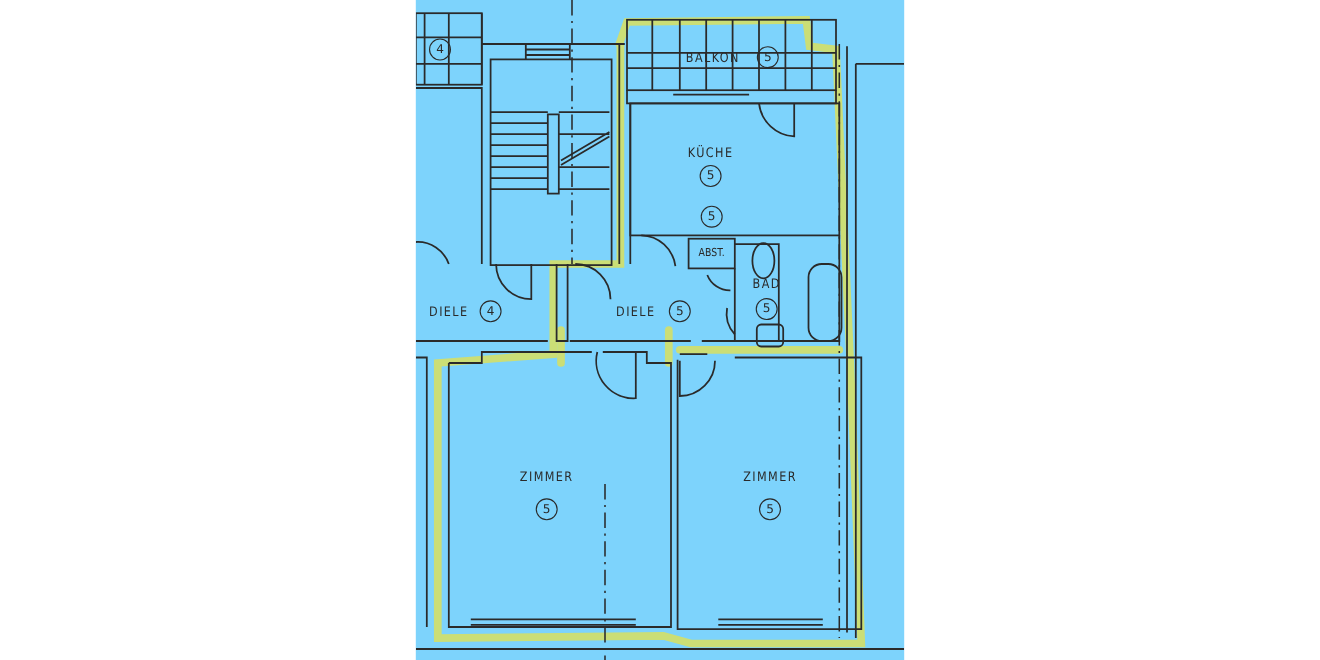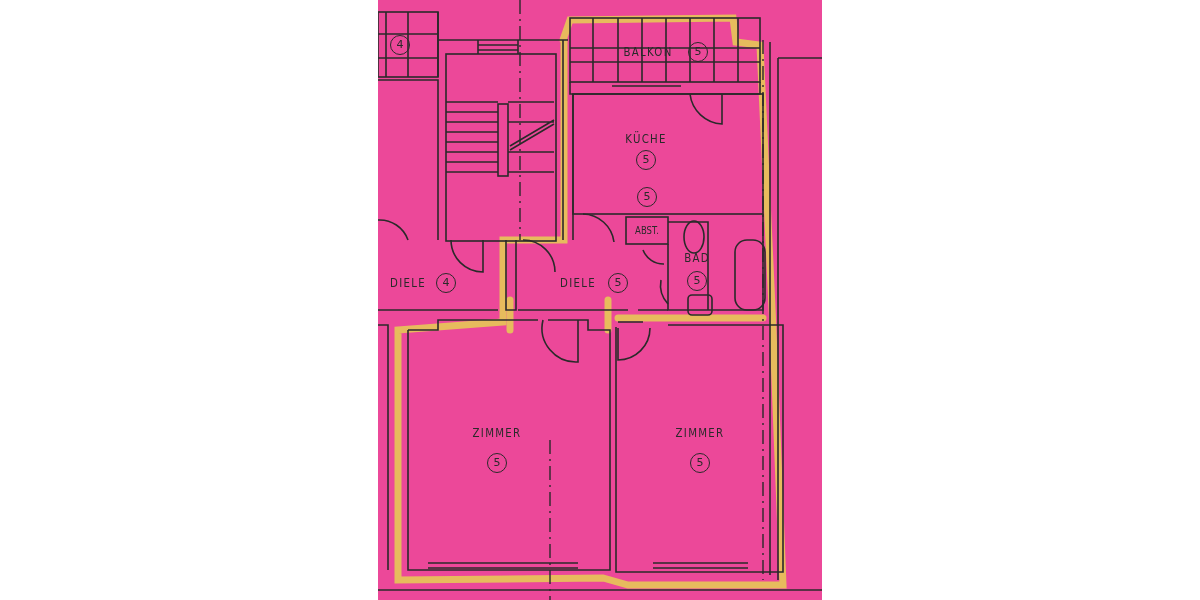--- a/index.html
+++ b/index.html
@@ -1,16 +1,16 @@
 <!DOCTYPE html>
 <html><head>
 <meta charset="utf-8">
 <style>
   html,body{margin:0;padding:0;background:#ffffff;width:1200px;height:600px;overflow:hidden;}
-  .photo{position:absolute;left:378px;top:0;width:444px;height:600px;background:#ec4899;overflow:hidden;}
+  .photo{position:absolute;left:378px;top:0;width:444px;height:600px;background:#7dd3fc;overflow:hidden;}
   svg{position:absolute;left:0;top:0;}
   .lbl{position:absolute;font-family:"DejaVu Sans",sans-serif;font-size:12px;color:#2a2a2a;letter-spacing:1.5px;transform:translate(-50%,-50%) scaleX(0.85);white-space:nowrap;}
   .num{position:absolute;width:18px;height:18px;border:1.4px solid #2a2a2a;border-radius:50%;font-family:"DejaVu Sans",sans-serif;font-size:11px;line-height:18px;text-align:center;color:#2a2a2a;transform:translate(-50%,-50%);}
 </style>
 </head>
 <body>
 
 <div class="photo">
   <svg width="444" height="600" viewBox="0 0 444 600">
 

